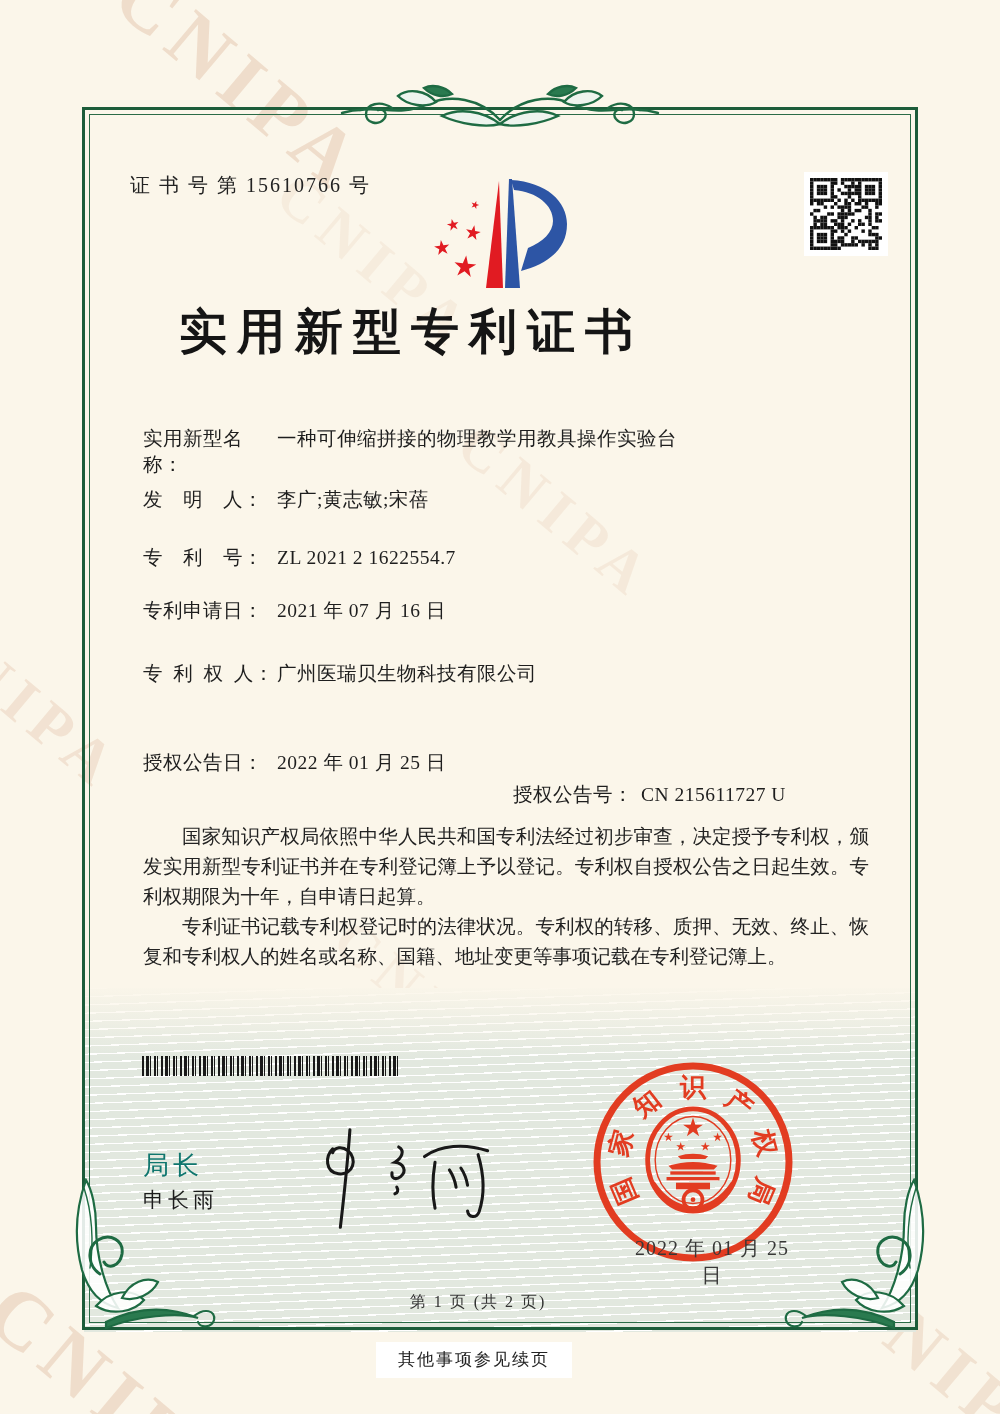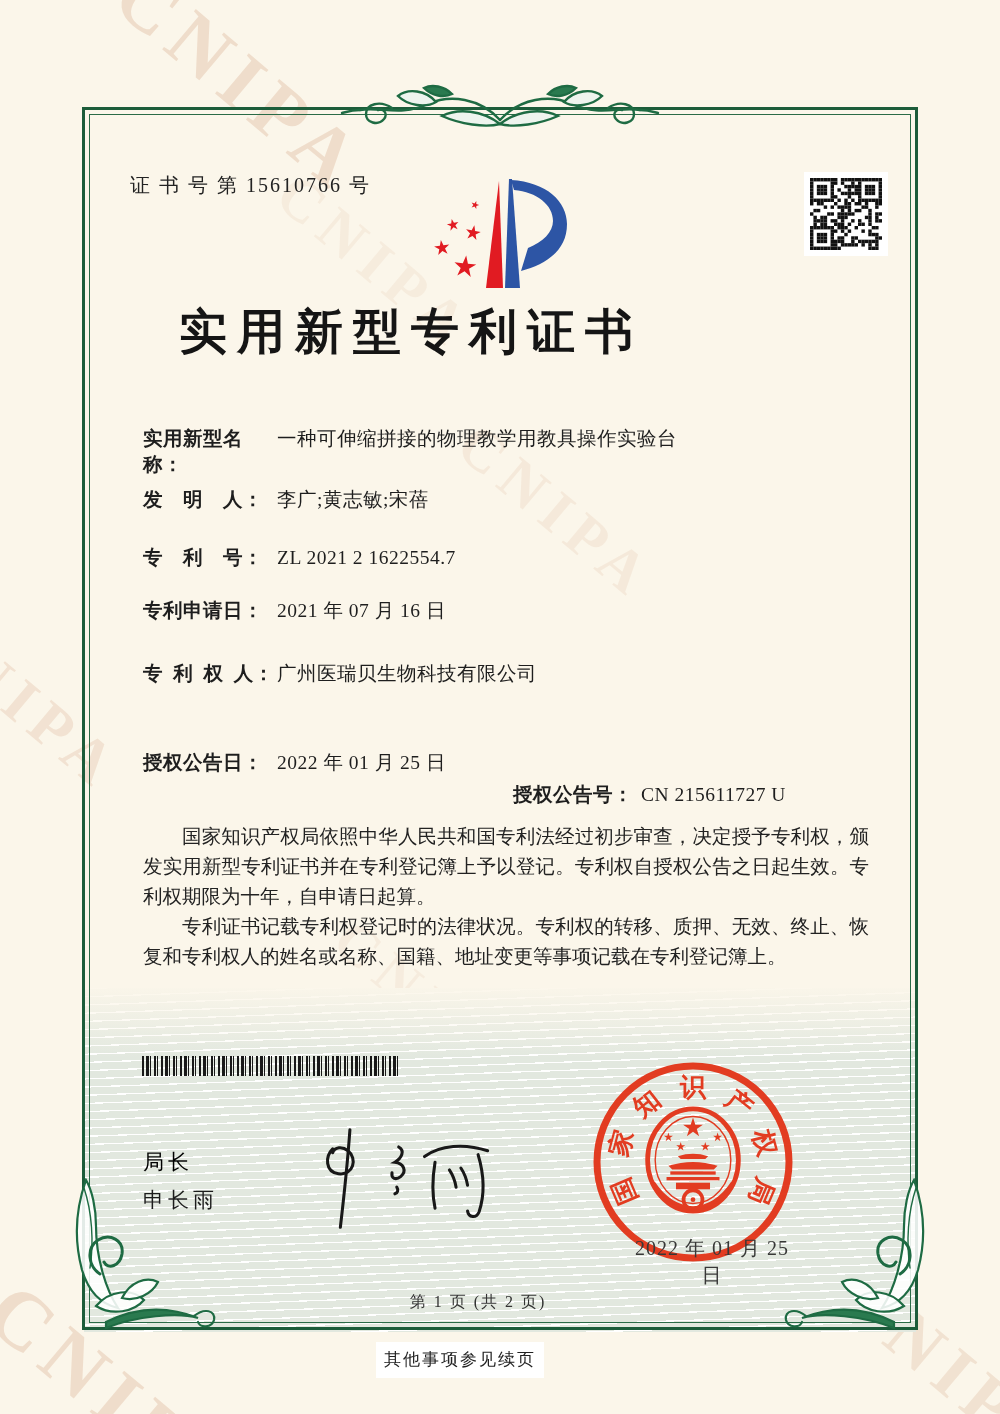--- a/index.html
+++ b/index.html
@@ -37,53 +37,53 @@
   
   .cert-no{position:absolute;left:130px;top:172px;font-size:20px;letter-spacing:2px;color:#222;}
   .logo{position:absolute;left:415px;top:158px;}
   .qr{position:absolute;left:804px;top:172px;width:84px;height:84px;background:#fff;}
   .qr svg{position:absolute;left:6px;top:6px;}
   .title{position:absolute;left:0;top:300px;width:822px;margin:0;text-align:center;
          font-size:48px;font-weight:bold;letter-spacing:10px;color:#151515;}
 
   
   .row{position:absolute;left:143px;font-size:19.5px;line-height:26px;display:flex;color:#1e1e1e;}
-  .row .fl{flex:none;width:134px;letter-spacing:.5px;font-weight:bold;}
+  .row .fl{flex:none;width:134px;letter-spacing:.5px;}
   .row .fv{letter-spacing:.5px;}
   .row .addr{width:515px;}
   .row2{left:513px;}
   .row2 .fl{width:128px;}
 
   
   .body-text{position:absolute;left:143px;top:822px;width:726px;font-size:19.5px;
              line-height:30px;text-align:justify;color:#222;}
   .body-text p{margin:0;text-indent:2em;}
 
   
   .barcode{position:absolute;left:142px;top:1056px;width:256px;height:20px;background:
      repeating-linear-gradient(90deg,#191919 0 2px,transparent 2px 4px,#191919 4px 7px,
        transparent 7px 8px,#191919 8px 9px,transparent 9px 12px,#191919 12px 14px,
        transparent 14px 15px,#191919 15px 16px,transparent 16px 19px);}
-  .director-label{position:absolute;left:143px;top:1148px;font-size:21px;letter-spacing:4px;color:#000000;}
+  .director-label{position:absolute;left:143px;top:1148px;font-size:26px;letter-spacing:4px;color:#0f766e;}
   .director-name{position:absolute;left:143px;top:1186px;font-size:21px;letter-spacing:4px;color:#1c1c1c;}
   .sig{position:absolute;left:298px;top:1124px;}
 
   
   .seal{position:absolute;left:586px;top:1055px;width:214px;height:214px;opacity:.95;}
   .seal svg{position:absolute;left:0;top:0;}
   .seal .emblem{left:55px;top:46px;}
   .seal-char{position:absolute;width:28px;height:28px;font-size:26px;font-weight:bold;
              color:#e23317;text-align:center;line-height:28px;}
   .seal-date{position:absolute;left:36px;top:180px;width:180px;text-align:center;
              font-size:20px;letter-spacing:1px;color:#2f2f2f;}
 
   
   .page-info{position:absolute;left:143px;top:1292px;width:670px;text-align:center;
              font-size:16px;letter-spacing:2px;color:#333;}
-  .footer-note{position:absolute;left:376px;top:1342px;width:168px;height:36px;background:#ffffff;
+  .footer-note{position:absolute;left:376px;top:1342px;width:196px;height:36px;background:#ffffff;
                text-align:center;line-height:36px;font-size:17px;letter-spacing:2px;color:#222;}
 </style>
 </head>
 <body>
 
 <div class="page">
 
   
   <svg width="0" height="0">
     <defs>

